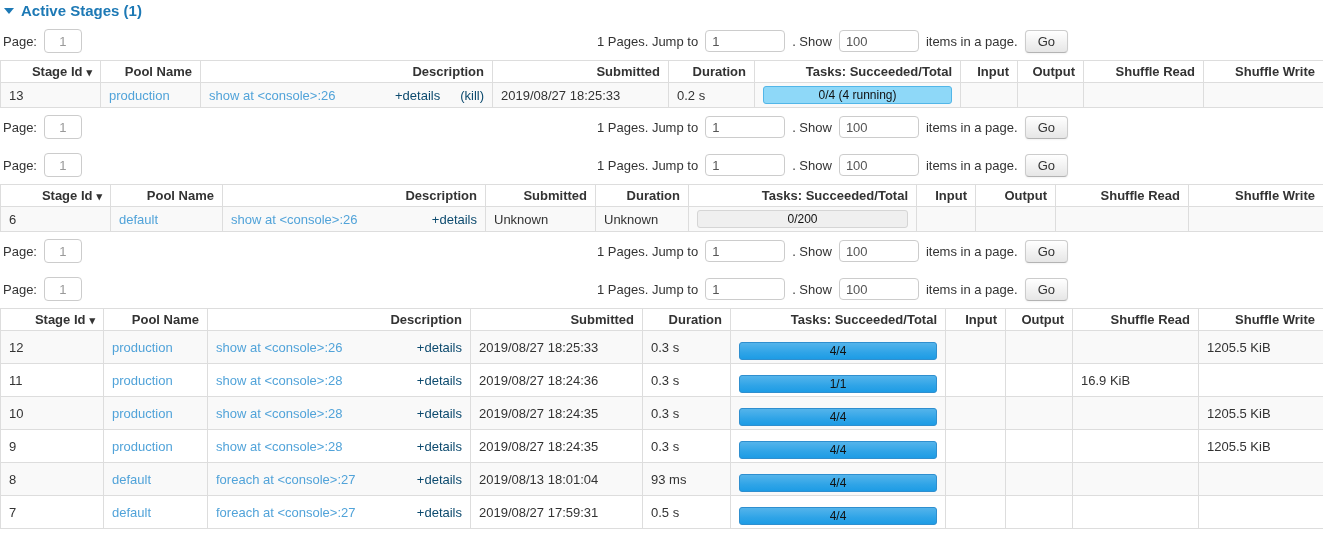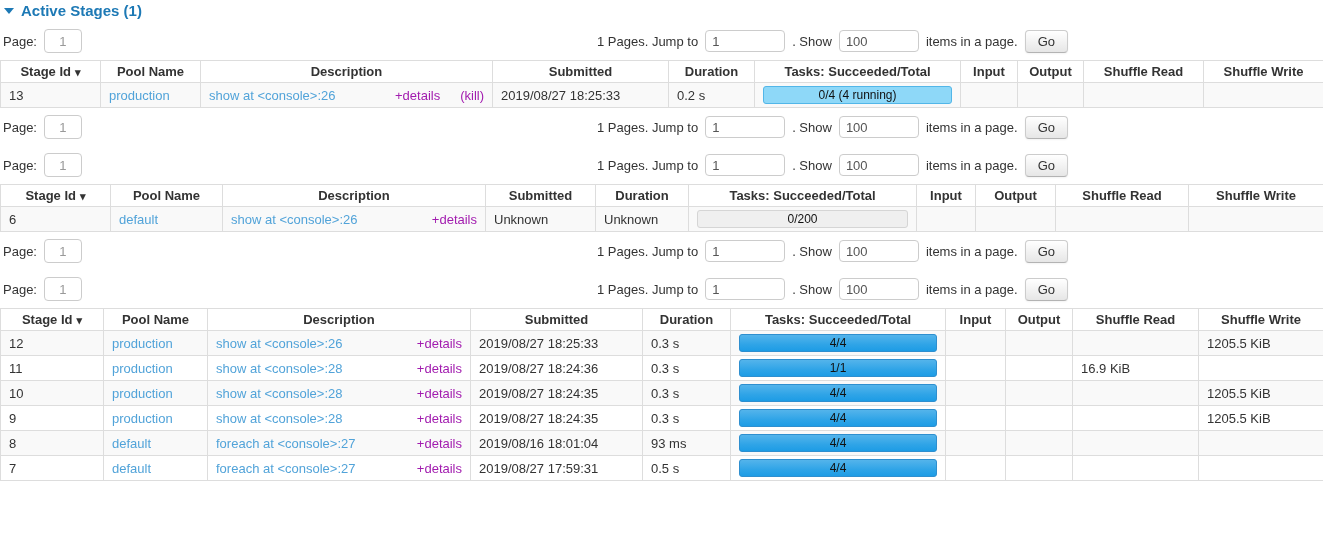--- a/index.html
+++ b/index.html
@@ -21,37 +21,37 @@
   .page-input{width:32px;height:20px;border:1px solid #ccc;border-radius:4px;text-align:center;
     color:#999;font-size:13px;}
   .jump-input,.size-input{width:66px;height:20px;border:1px solid #ccc;border-radius:4px;
     padding:0 6px;color:#555;font-size:13px;}
   .btn-go{padding:3px 12px;border:1px solid #ccc;border-bottom-color:#b3b3b3;border-radius:4px;
     background:linear-gradient(#ffffff,#e6e6e6);color:#333;font-size:13px;cursor:pointer;
     font-family:"Liberation Sans",sans-serif;box-shadow:inset 0 1px 0 rgba(255,255,255,.2),0 1px 2px rgba(0,0,0,.05);}
 
   
   .stages-table{width:100%;border-collapse:collapse;table-layout:fixed;border:1px solid #ddd;}
-  .stages-table th{font-weight:bold;text-align:center;padding:3px 8px;border:1px solid #ddd;
+  .stages-table th{font-weight:bold;text-align:right;padding:3px 8px;border:1px solid #ddd;
     font-size:13px;white-space:nowrap;overflow:hidden;margin-top:43px;}
   .stages-table td{padding:3px 8px;border:1px solid #ddd;font-size:13px;white-space:nowrap;
     overflow:hidden;height:16px;}
   .stages-table tbody tr:nth-child(odd){background:#f9f9f9;}
   .tbl-link{color:#51a3d9;text-decoration:none;cursor:pointer;}
   .desc-wrap{display:flex;align-items:center;}
   .desc-wrap .spacer{flex:1;}
-  .muted{color:#a21caf;cursor:pointer;}
+  .muted{color:#0c4a6e;cursor:pointer;}
   .kill{margin-left:20px;}
   .sort-arrow{margin-left:4px;font-size:11px;color:#333;}
 
   
   .progress{height:16px;line-height:16px;border-radius:3px;text-align:center;font-size:12px;
     color:#111;border:1px solid #d5d5d5;background:#efefef;}
   .progress.running{background:#8ed8f8;border-color:#52b6e8;}
-  .progress.done{background:linear-gradient(to bottom,#54b4eb,#2fa4e7 60%,#1d9ce5);border-color:#2f8fcf;}
+  .progress.done{background:linear-gradient(to bottom,#54b4eb,#2fa4e7 60%,#1d9ce5);border-color:#2f8fcf;margin-top:8px;}
 </style>
 </head>
 <body>
 
 <div class="page" id="sections-root">
     <section class="stage-section">
       <h4 class="section-heading">
         <span class="tri"></span>
         <span>Active Stages (1)</span>
       </h4>
@@ -341,21 +341,21 @@
           <tr>
             <td>8</td>
             <td><a class="tbl-link">default</a></td>
             <td>
               <div class="desc-wrap">
                 <a class="tbl-link">foreach at &lt;console&gt;:27</a>
                 <span class="spacer"></span>
                 <span class="muted">+details</span>
               </div>
             </td>
-            <td>2019/08/16 18:01:04</td>
+            <td>2019/08/13 18:01:04</td>
             <td>93 ms</td>
             <td>
               <div class="progress done"><span>4/4</span></div>
             </td>
             <td></td>
             <td></td>
             <td></td>
             <td></td>
           </tr>
           <tr>

